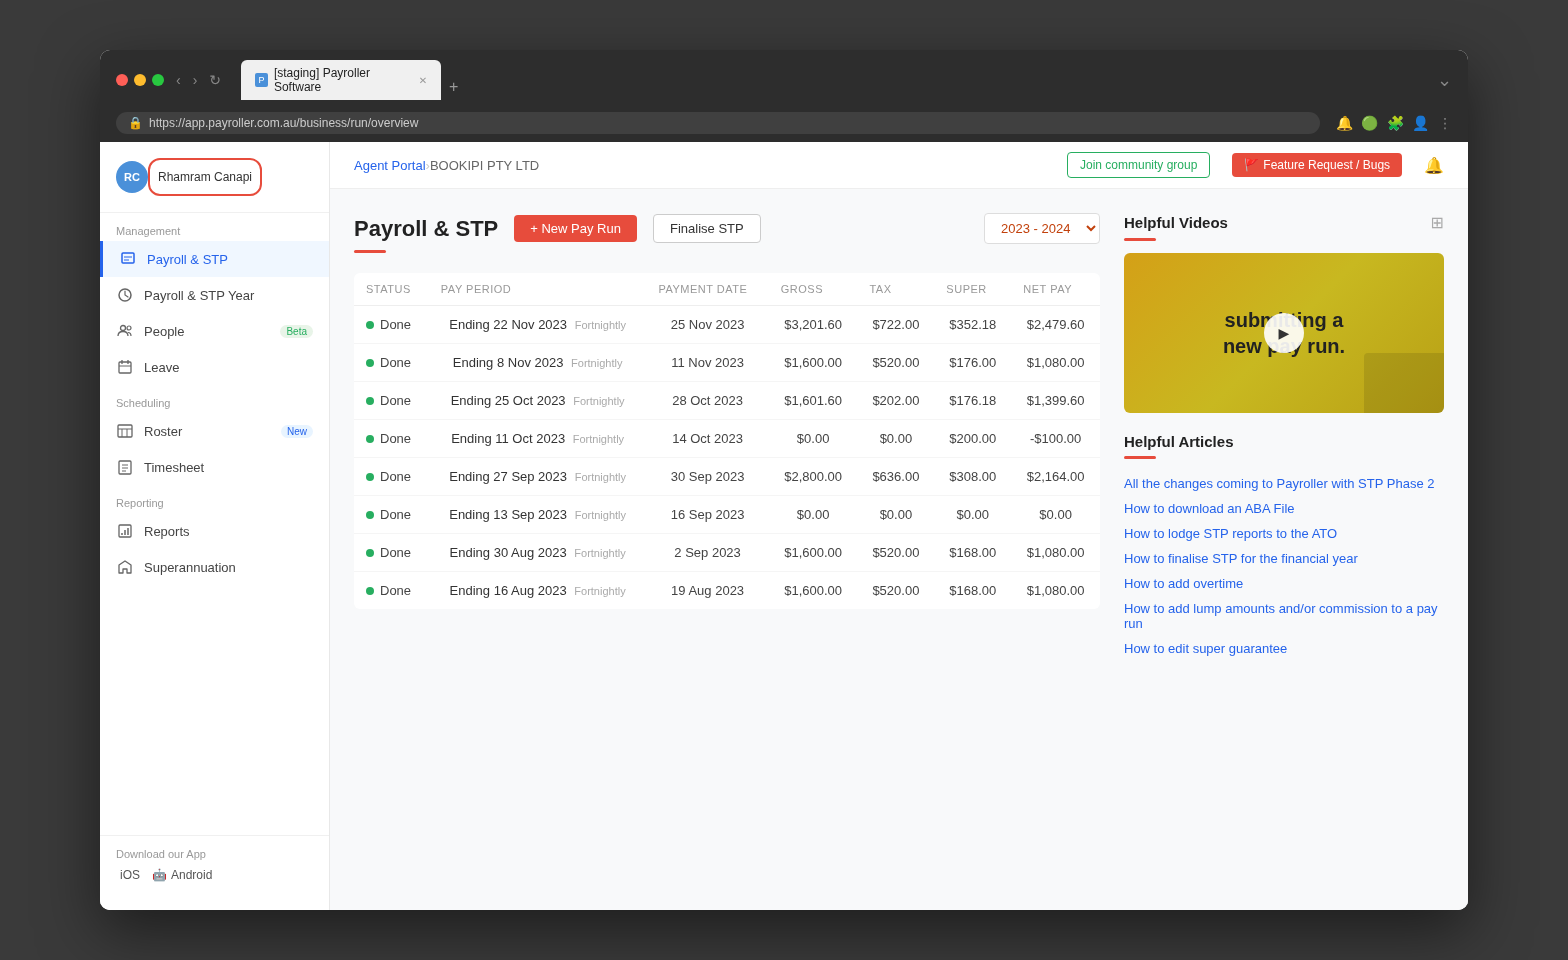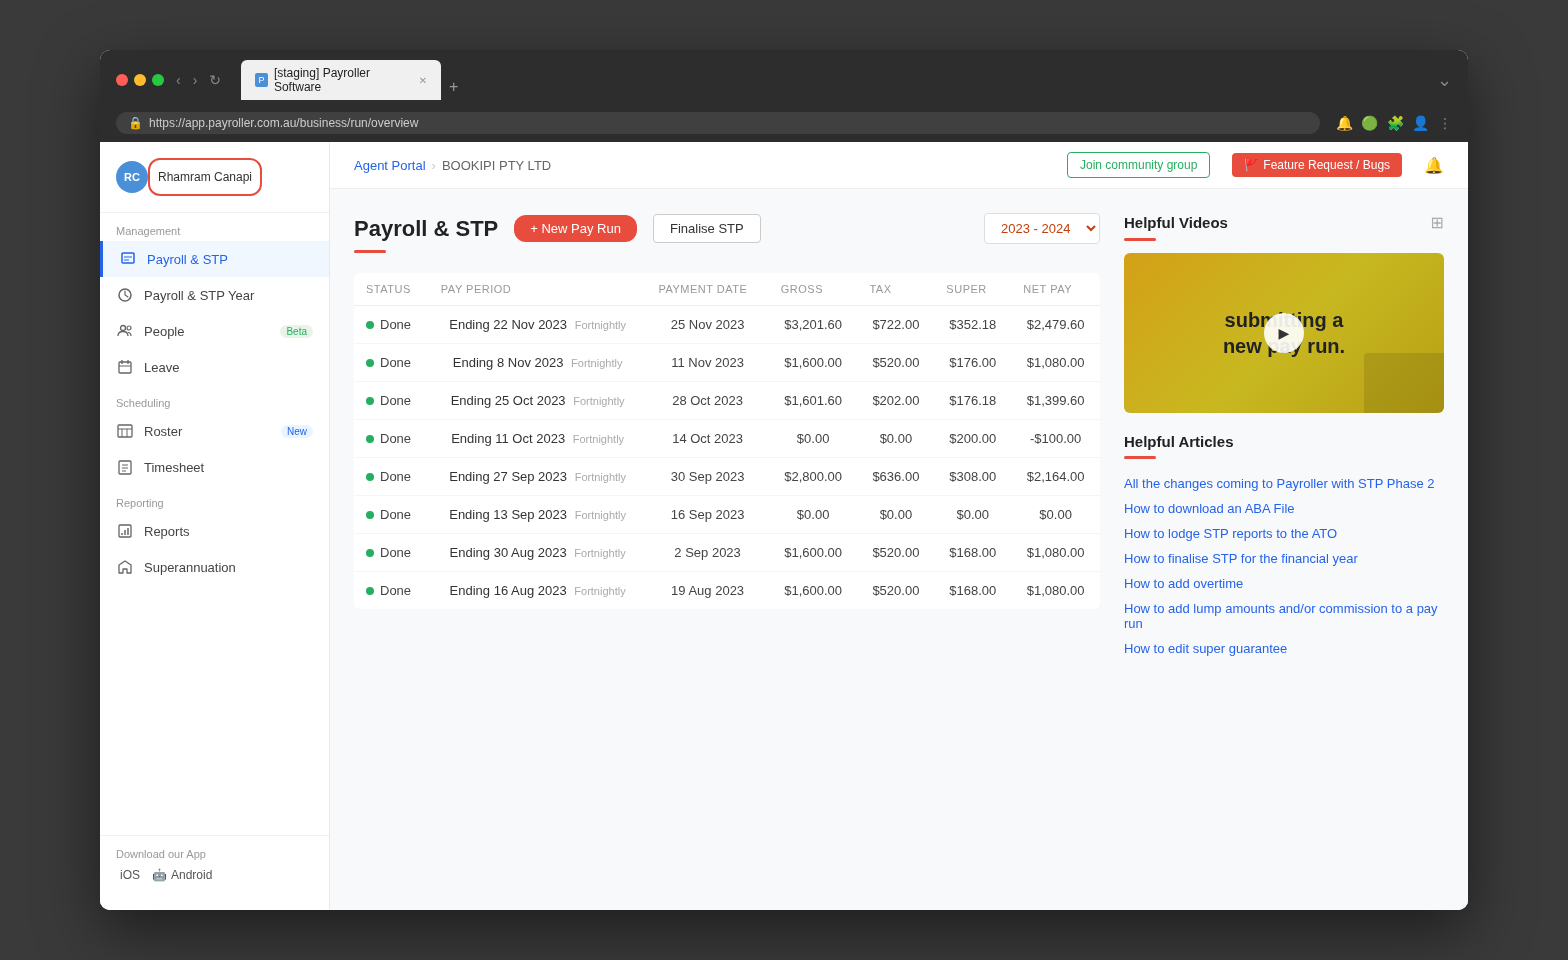--- a/index.html
+++ b/index.html
@@ -179,21 +179,20 @@
       border-bottom: 1px solid #eee;
       display: flex;
       align-items: center;
       justify-content: space-between;
     }
     .breadcrumb {
       font-size: 13px;
       color: #666;
       display: flex;
       align-items: center;
-      gap: 6px;
     }
     .breadcrumb a { color: #2563eb; text-decoration: none; cursor: pointer; }
     .breadcrumb-sep { color: #ccc; }
     .header-actions {
       display: flex;
       align-items: center;
       gap: 22px;
     }
     .btn-community {
       border: 1px solid #27ae60;
@@ -231,21 +230,21 @@
     }
     .page-title {
       font-size: 22px;
       font-weight: 600;
       color: #222;
     }
     .btn-new-pay-run {
       background: #e74c3c;
       color: #fff;
       border: none;
-      border-radius: 12px;
+      border-radius: 4px;
       padding: 6px 16px;
       font-size: 13px;
       cursor: pointer;
       font-weight: 500;
       display: flex;
       align-items: center;
       gap: 4px;
     }
     .btn-finalise-stp {
       background: #fff;

